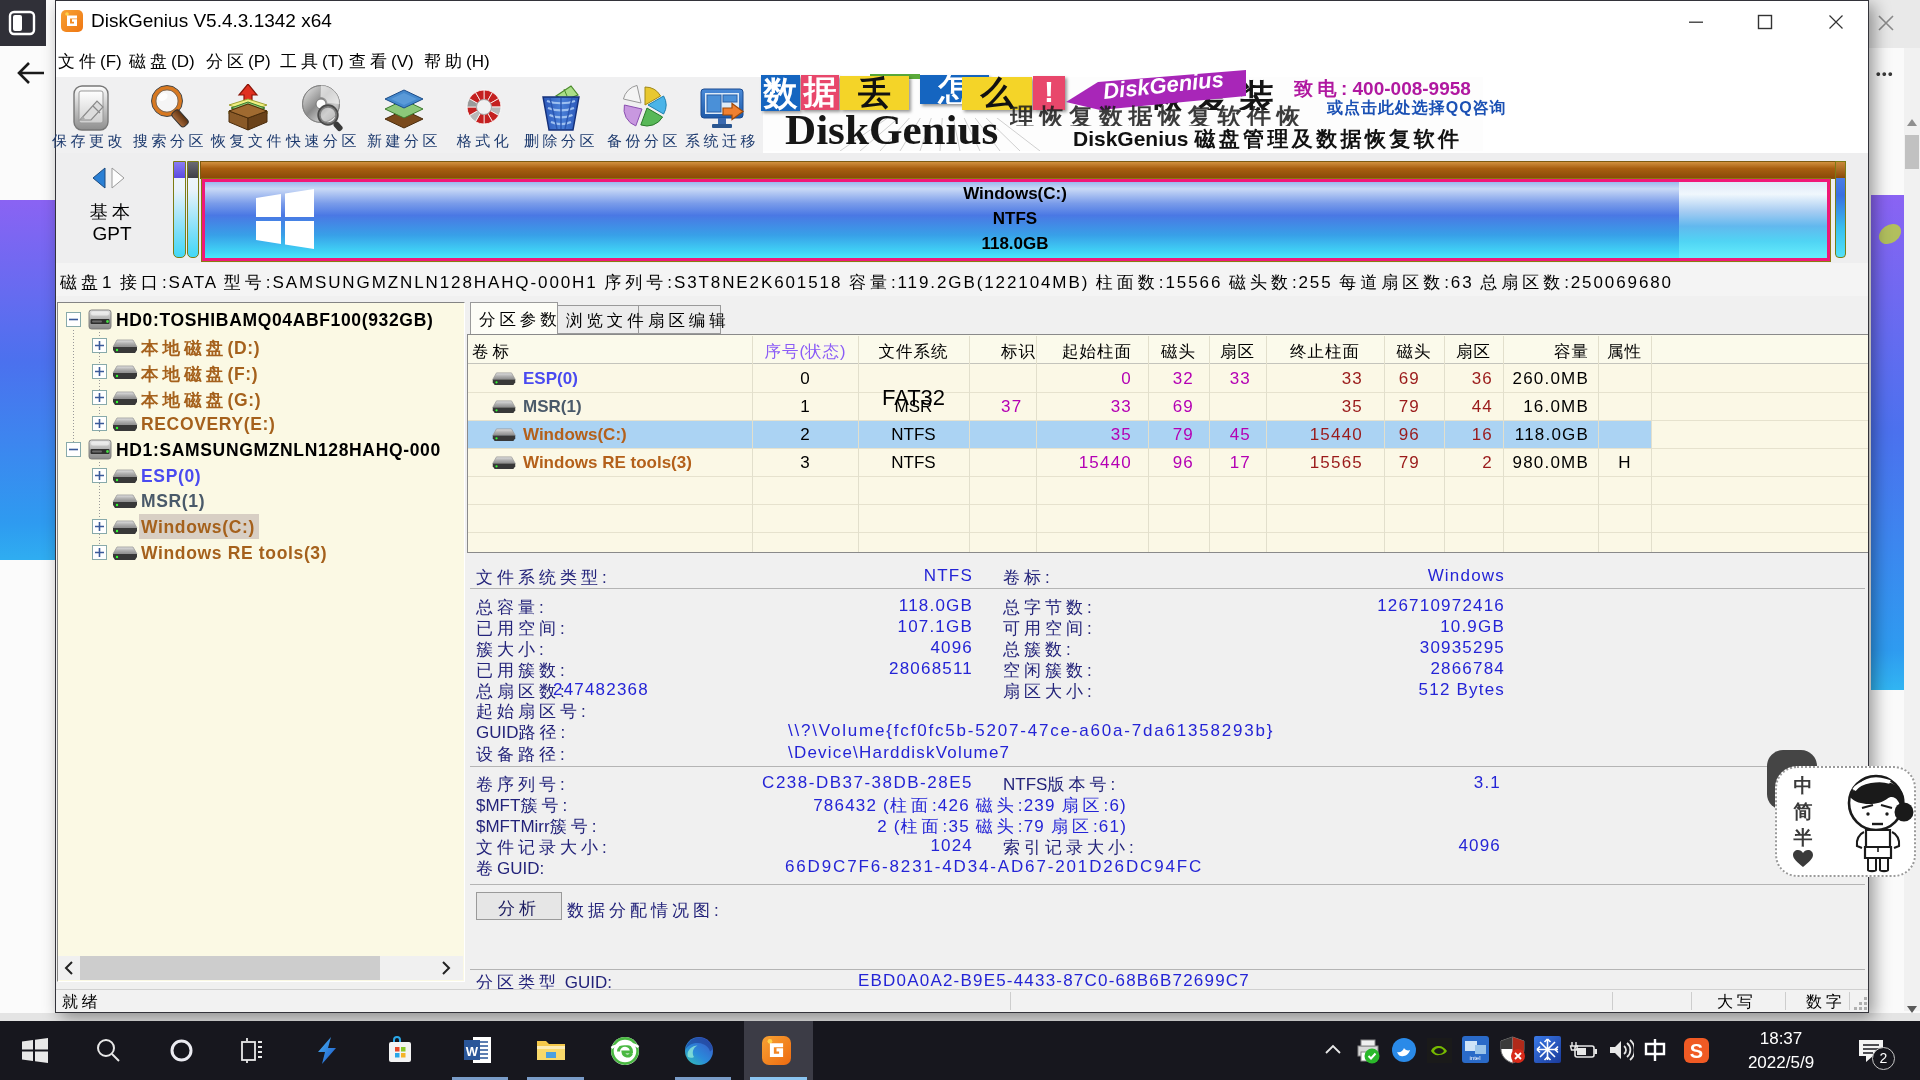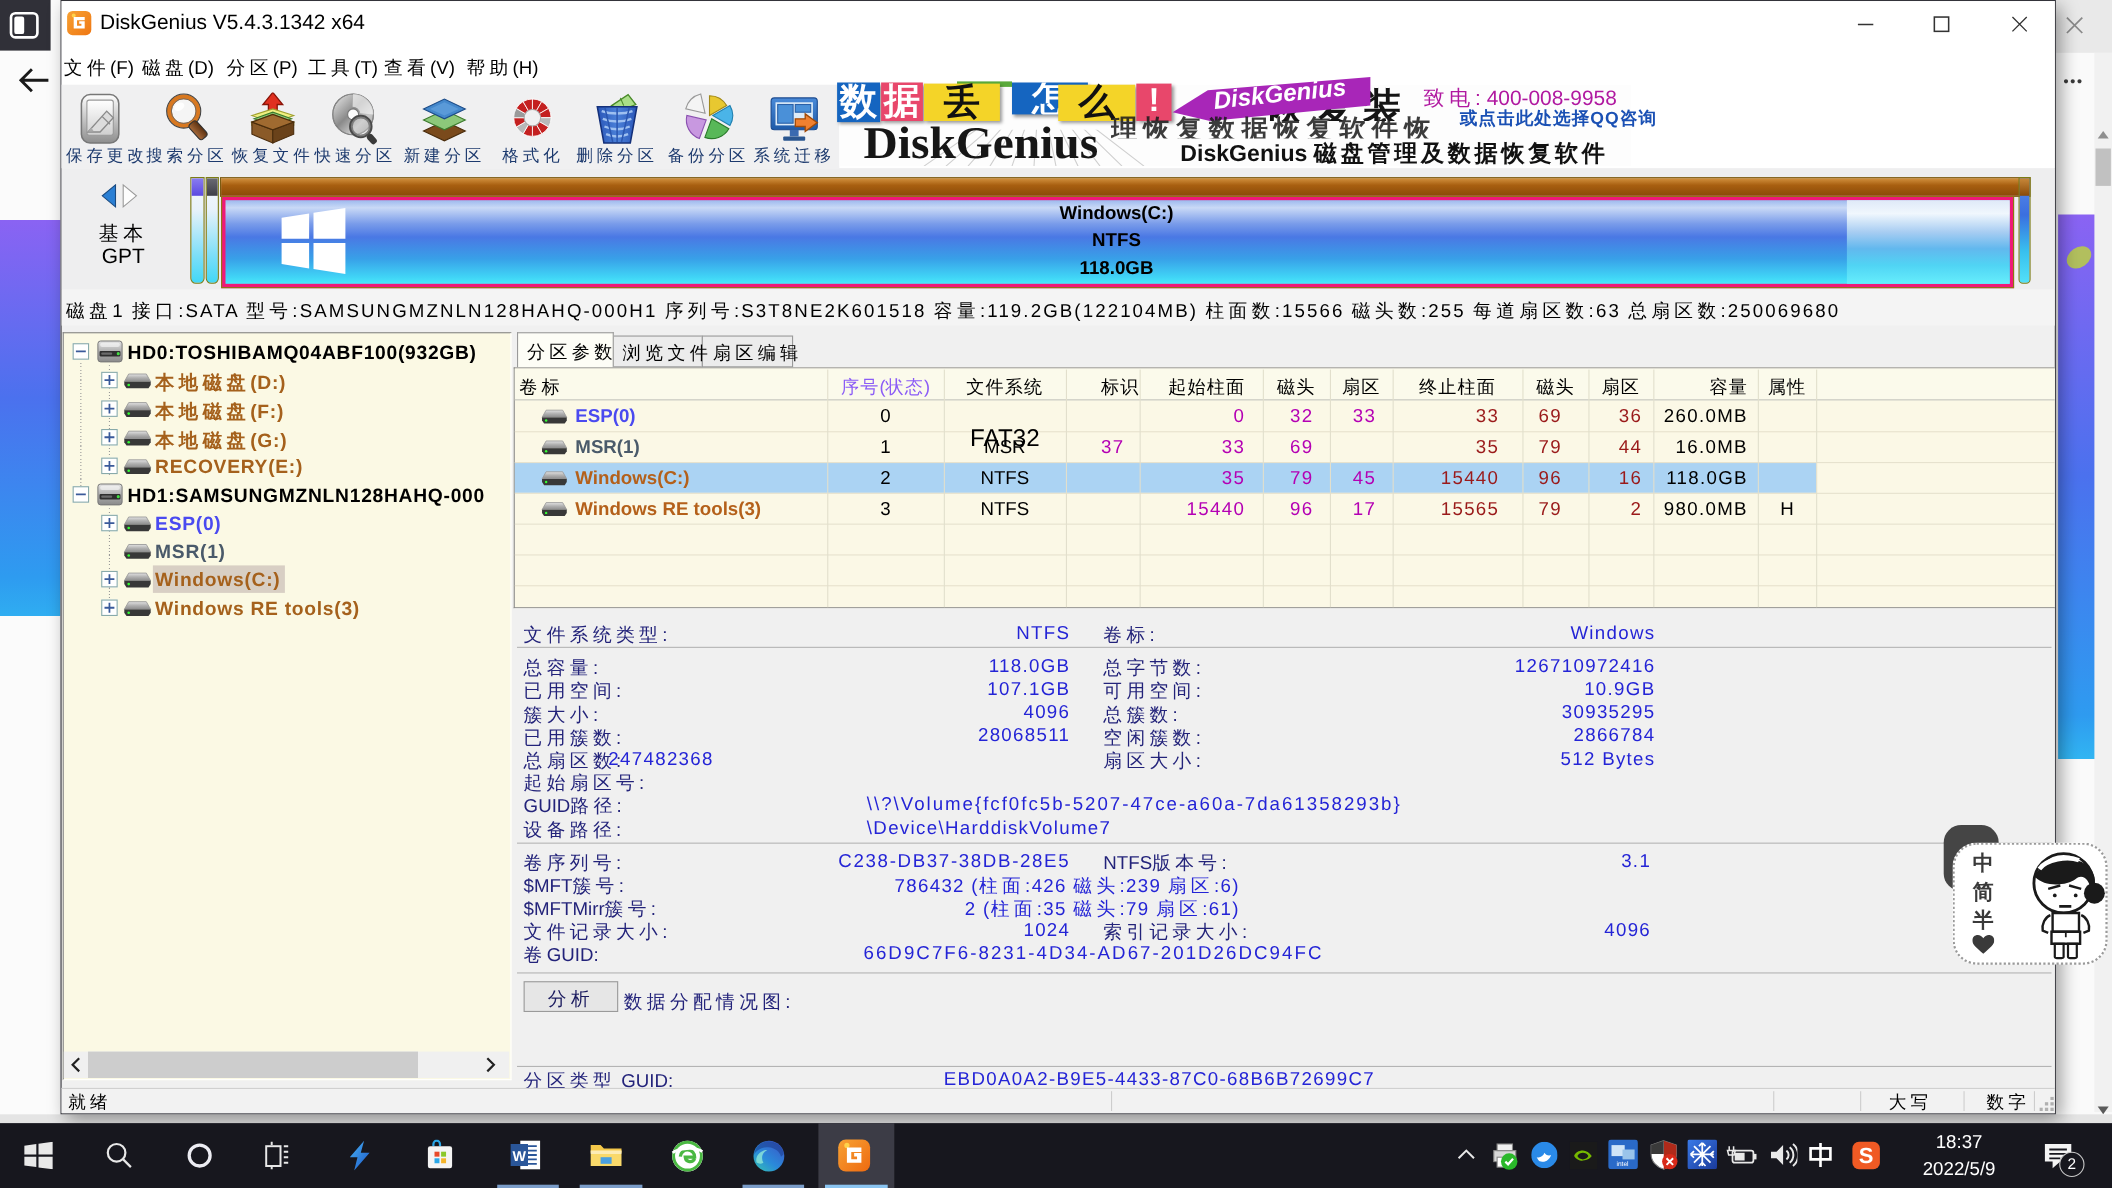--- a/index.html
+++ b/index.html
@@ -113,21 +113,21 @@
         </linearGradient>
       </defs>
     </svg>
 <div class="abs" style="left:67px;top:84px;width:48px;height:48px"><svg width="48" height="48" viewBox="0 0 48 48">
         <rect x="7" y="2" width="34" height="44" rx="8" fill="url(#gsv)" stroke="#777" stroke-width="1.4"></rect>
         <rect x="12" y="7" width="24" height="32" rx="2" fill="url(#gsv2)" stroke="#999"></rect>
         <path d="M13 36L30 17l6 6-12 13z" fill="#dcdcdc" stroke="#8a8a8a" stroke-width="1.2"></path>
         <path d="M26 22l7 7" stroke="#8a8a8a" stroke-width="1.2"></path>
         <path d="M13 36l5-1-2-3z" fill="#aaa"></path>
       </svg></div>
-<div class="abs navy" style="left:60px;top:132px;width:88px;text-align:left;font-size:15px"><span class="cjk">保存更改</span></div>
+<div class="abs navy" style="left:38px;top:132px;width:88px;text-align:right;font-size:15px"><span class="cjk">保存更改</span></div>
 <div class="abs" style="left:146px;top:84px;width:48px;height:48px"><svg width="48" height="48" viewBox="0 0 48 48">
         <circle cx="21" cy="17" r="13" fill="#f5f5f5" stroke="#d87820" stroke-width="4.6"></circle>
         <circle cx="21" cy="17" r="15.5" fill="none" stroke="#444" stroke-width="1"></circle>
         <circle cx="21" cy="17" r="11.2" fill="none" stroke="#666" stroke-width=".8"></circle>
         <ellipse cx="17" cy="13" rx="5" ry="3.5" fill="#fff" opacity=".85" transform="rotate(-30 17 13)"></ellipse>
         <rect x="29" y="26" width="9" height="18" rx="3" transform="rotate(-42 33 34)" fill="url(#ghd)" stroke="#333" stroke-width="1"></rect>
       </svg></div>
 <div class="abs navy" style="left:126px;top:132px;width:88px;text-align:center;font-size:15px"><span class="cjk">搜索分区</span></div>
 <div class="abs" style="left:224px;top:84px;width:48px;height:48px"><svg width="48" height="48" viewBox="0 0 48 48">
         <path d="M24 0l9 11h-5v9h-8v-9h-5z" fill="#e03020" stroke="#8a1408" stroke-width="1.2"></path>
@@ -211,21 +211,21 @@
 <div class="abs" style="left:801px;top:75px;width:38px;height:35px;background:#e8476b;color:#fff;font-size:33px;font-weight:bold;line-height:34px;text-align:center;box-shadow:2px 2px 3px rgba(0,0,0,.4);">据</div>
 <div class="abs" style="left:840px;top:76px;width:69px;height:34px;background:#f4d428;color:#111;font-size:33px;font-weight:bold;line-height:33px;text-align:center;box-shadow:2px 2px 3px rgba(0,0,0,.4);">丢</div>
 <div class="abs" style="left:920px;top:75px;width:69px;height:29px;background:#1565c0;color:#fff;font-size:32px;font-weight:bold;line-height:28px;text-align:center;overflow:hidden;box-shadow:2px 2px 3px rgba(0,0,0,.4);">怎</div>
 <div class="abs" style="left:962px;top:77px;width:70px;height:33px;background:#f4d428;color:#111;font-size:33px;font-weight:bold;line-height:32px;text-align:center;box-shadow:2px 2px 3px rgba(0,0,0,.4);">么</div>
 <div class="abs" style="left:1033px;top:76px;width:32px;height:34px;background:#e8476b;color:#fff;font-size:30px;font-weight:bold;line-height:32px;text-align:center;box-shadow:2px 2px 3px rgba(0,0,0,.4);">!</div>
 <div class="abs" style="left:1150px;top:74px;width:150px;height:36px;overflow:hidden;color:#141414;font-size:36px;font-weight:bold;"><span class="cjk">恢复装</span></div>
 <svg class="abs" style="left:1064px;top:70px" width="182" height="44" viewBox="0 0 182 44">
       <polygon points="2,32 34,12 182,0 182,26 36,40" fill="#a826b8"></polygon>
       <text x="40" y="29" font-size="22" font-style="italic" font-weight="bold" fill="#fff" transform="rotate(-6 40 29)">DiskGenius</text>
     </svg>
-<div class="abs" style="left:1294px;top:76px;width:190px;height:22px;color:#b018a0;font-size:19px;font-weight:normal;"><span class="cjk">致电</span>: 400-008-9958</div>
+<div class="abs" style="left:1294px;top:76px;width:190px;height:22px;color:#b018a0;font-size:19px;font-weight:bold;"><span class="cjk">致电</span>: 400-008-9958</div>
 <div class="abs" style="left:1327px;top:98px;width:160px;height:20px;color:#1a50b4;font-size:16px;font-weight:bold;white-space:nowrap;"><span class="cjk" style="letter-spacing:.06em">或点击此处选择QQ咨询</span></div>
 <svg class="abs" style="left:780px;top:118px" width="330" height="33" viewBox="0 0 330 33">
       <g stroke="#cfcfcf" stroke-width="1">
 <path d="M165 -40L60 33M165 -40L80 33M165 -40L100 33M165 -40L120 33M165 -40L140 33M165 -40L160 33M165 -40L180 33M165 -40L200 33M165 -40L220 33M165 -40L240 33M165 -40L260 33"></path>
       </g>
     </svg>
 <div class="abs" style="left:785px;top:106px;width:222px;height:44px;overflow:hidden;color:#161616;font-size:44px;font-weight:bold;font-family:'Liberation Serif',serif;transform:scale(.98,.94);transform-origin:top left;">DiskGenius</div>
 <div class="abs" style="left:1010px;top:101px;width:410px;height:25px;overflow:hidden;color:#1a1a1a;font-size:24px;font-weight:bold;opacity:.85;"><span class="cjk">理恢复数据恢复软件恢</span></div>
 <div class="abs" style="left:1073px;top:125px;width:400px;height:25px;color:#111;font-size:21px;font-weight:bold;">DiskGenius <span class="cjk" style="letter-spacing:.16em">磁盘管理及数据恢复软件</span></div>
 

